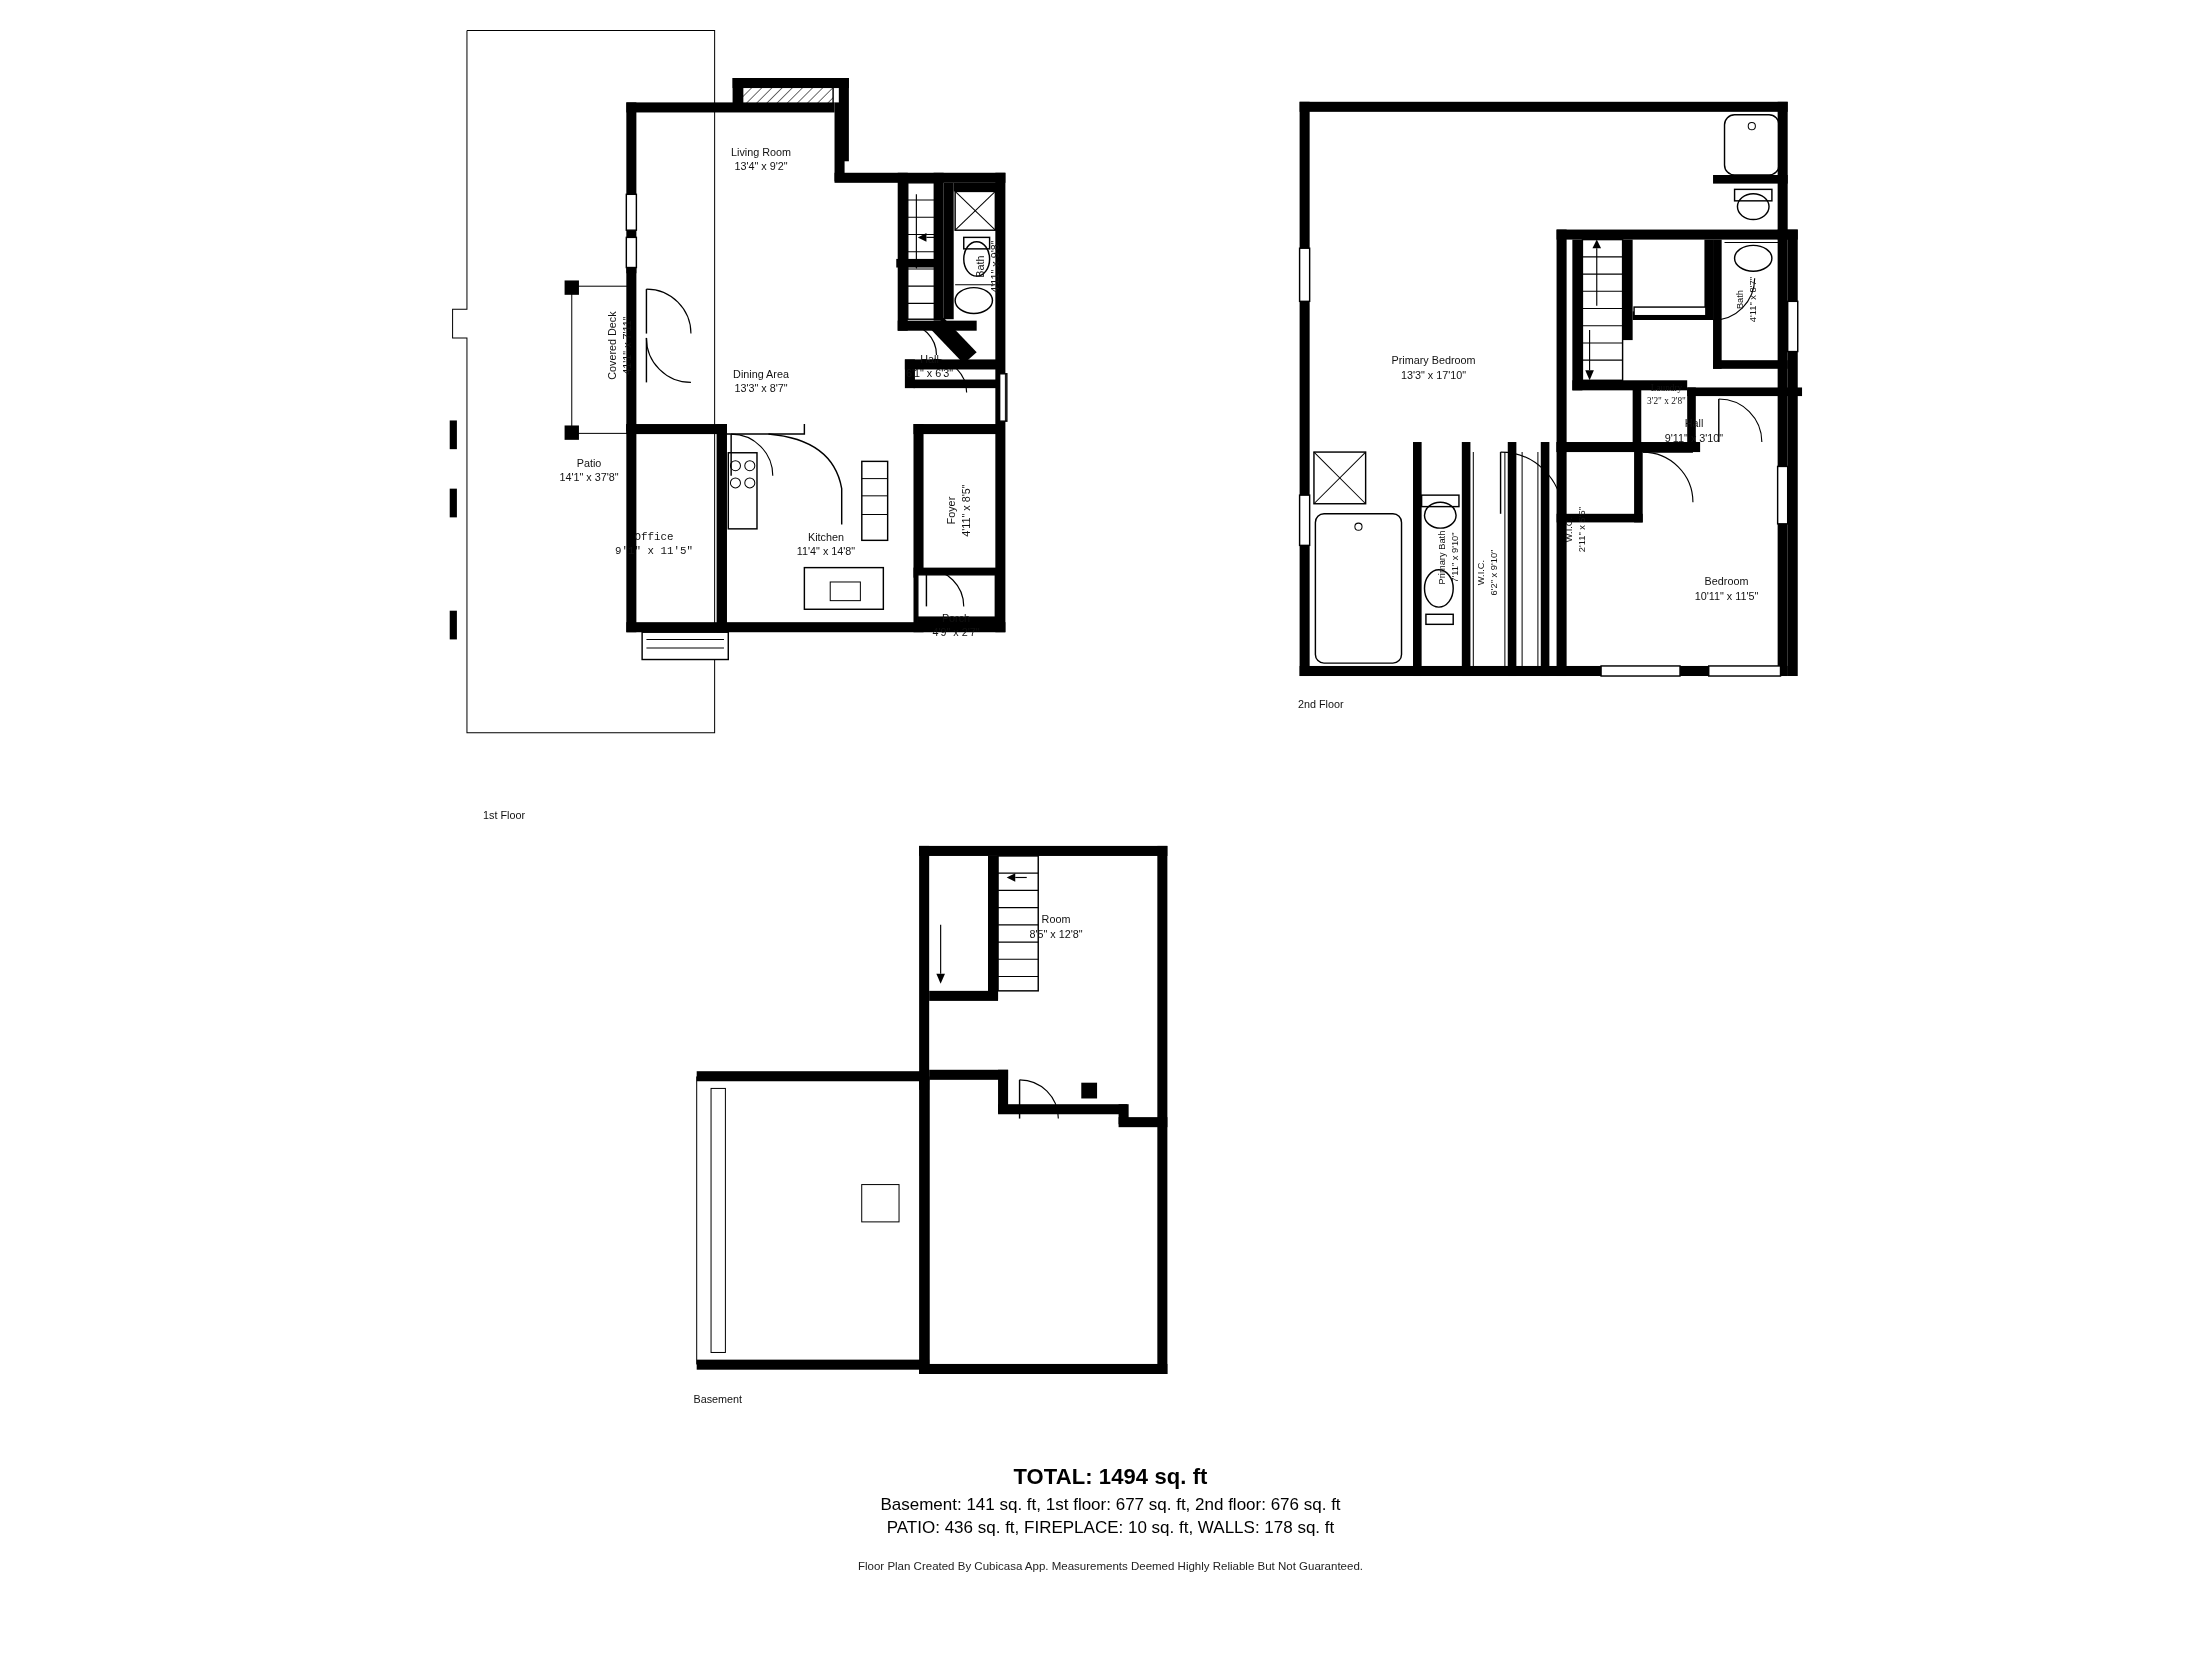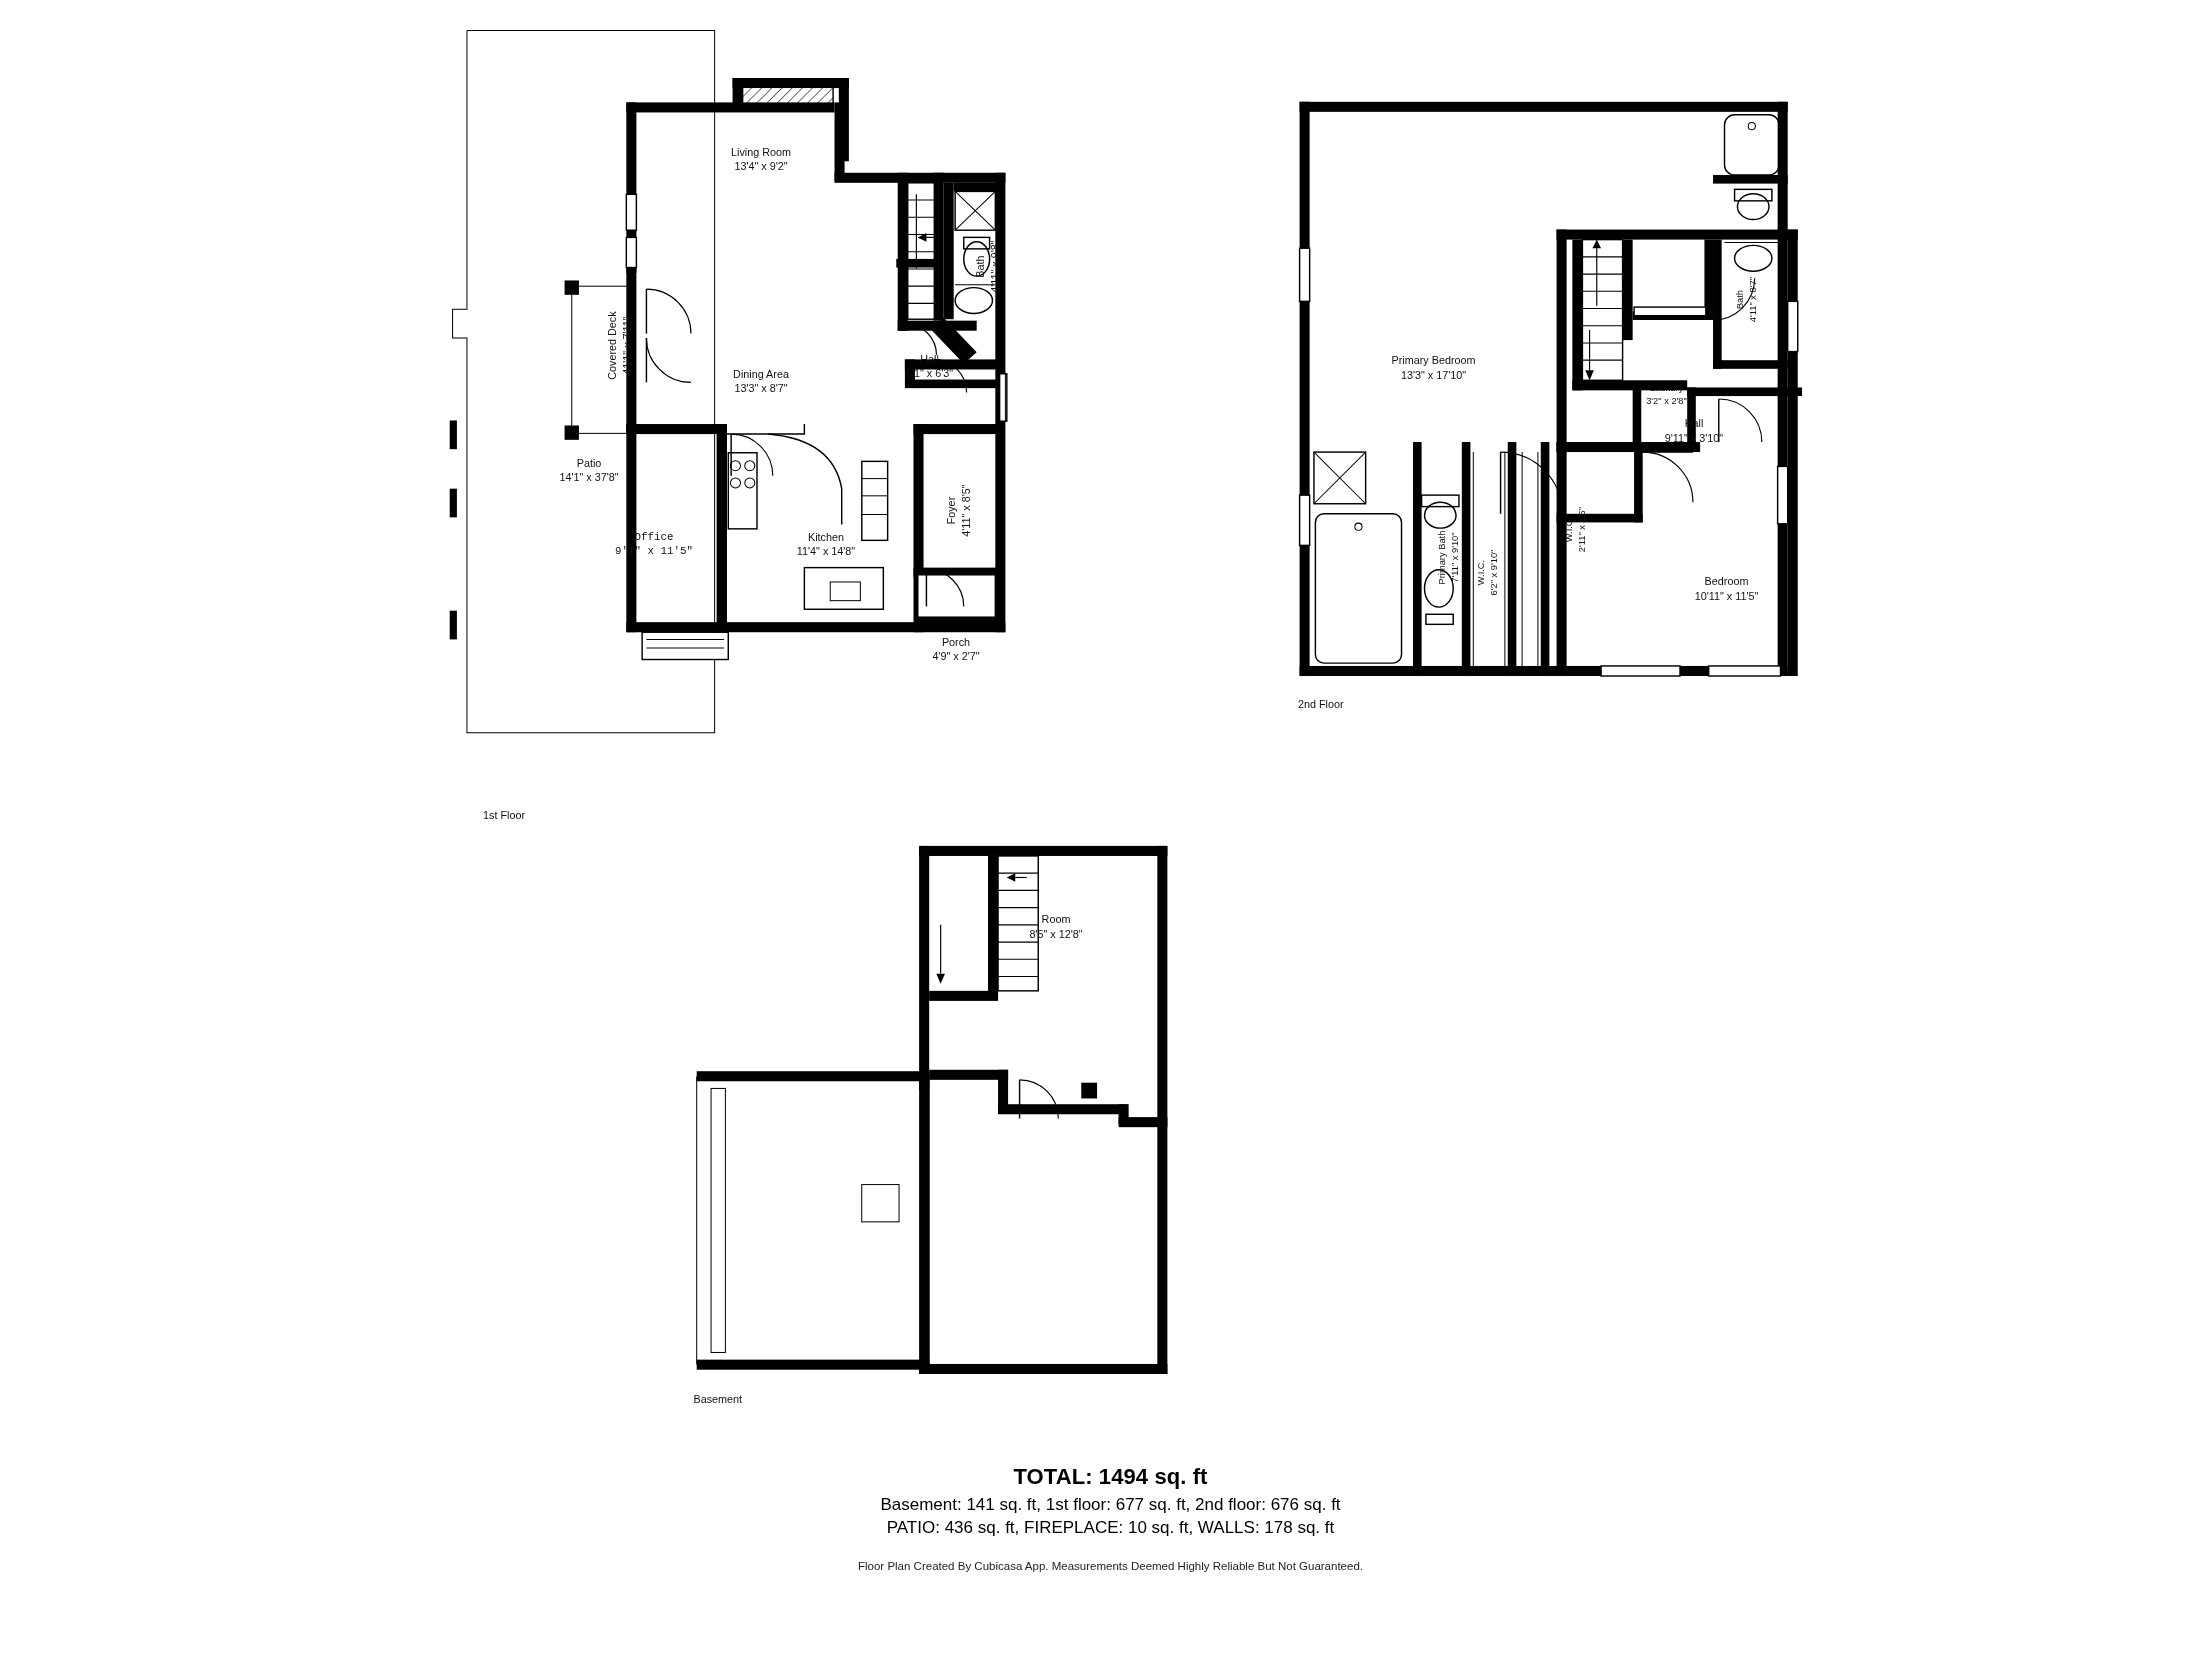--- a/index.html
+++ b/index.html
@@ -234,21 +234,21 @@
     <span class="dim">4'11" x 9'8"</span>
   </div>
   <div class="room-label" style="left:459px; top:330px; width:79px;">
     <span class="nm">Hall</span>
     <span class="dim">6'1" x 6'3"</span>
   </div>
   <div class="room-label vert" style="left:474px; top:474px; width:108px;">
     <span class="nm">Foyer</span>
     <span class="dim">4'11" x 8'5"</span>
   </div>
-  <div class="room-label" style="left:482px; top:613px; width:86px;">
+  <div class="room-label" style="left:482px; top:589px; width:86px;">
     <span class="nm">Porch</span>
     <span class="dim">4'9" x 2'7"</span>
   </div>
   <div class="room-label vert" style="left:121px; top:309px; width:136px;">
     <span class="nm">Covered Deck</span>
     <span class="dim">41'1" x 7'11"</span>
   </div>
   <div class="room-label" style="left:79px; top:434px; width:158px;">
     <span class="nm">Patio</span>
     <span class="dim">14'1" x 37'8"</span>
@@ -352,21 +352,21 @@
       <path class="door-arc" d="M596 326 A58 58 0 0 0 654 268"></path>
       <rect class="whitefill" x="486" y="308" width="100" height="12"></rect>
       <rect class="whitefill" x="686" y="530" width="14" height="80"></rect>
     </g>
   </svg>
 
   <div class="room-label" style="left:59px; top:267px; width:179px;">
     <span class="nm">Primary Bedroom</span>
     <span class="dim">13'3" x 17'10"</span>
   </div>
-  <div class="room-label" style="left:335px; top:296px; width:93px; font-size:9.3px;">
+  <div class="room-label" style="left:335px; top:296px; width:93px; font-size:9.3px;font-family:Liberation Serif, serif;">
     <span class="nm">Laundry</span>
     <span class="dim"></span>
     <span class="dim">3'2" x 2'8"</span>
   </div>
   <div class="room-label vert" style="left:408px; top:201px; width:108px; font-size:9.3px;">
     <span class="nm">Bath</span>
     <span class="dim">4'11" x 8'7"</span>
   </div>
   <div class="room-label" style="left:355px; top:330px; width:108px;">
     <span class="nm">Hall</span>

